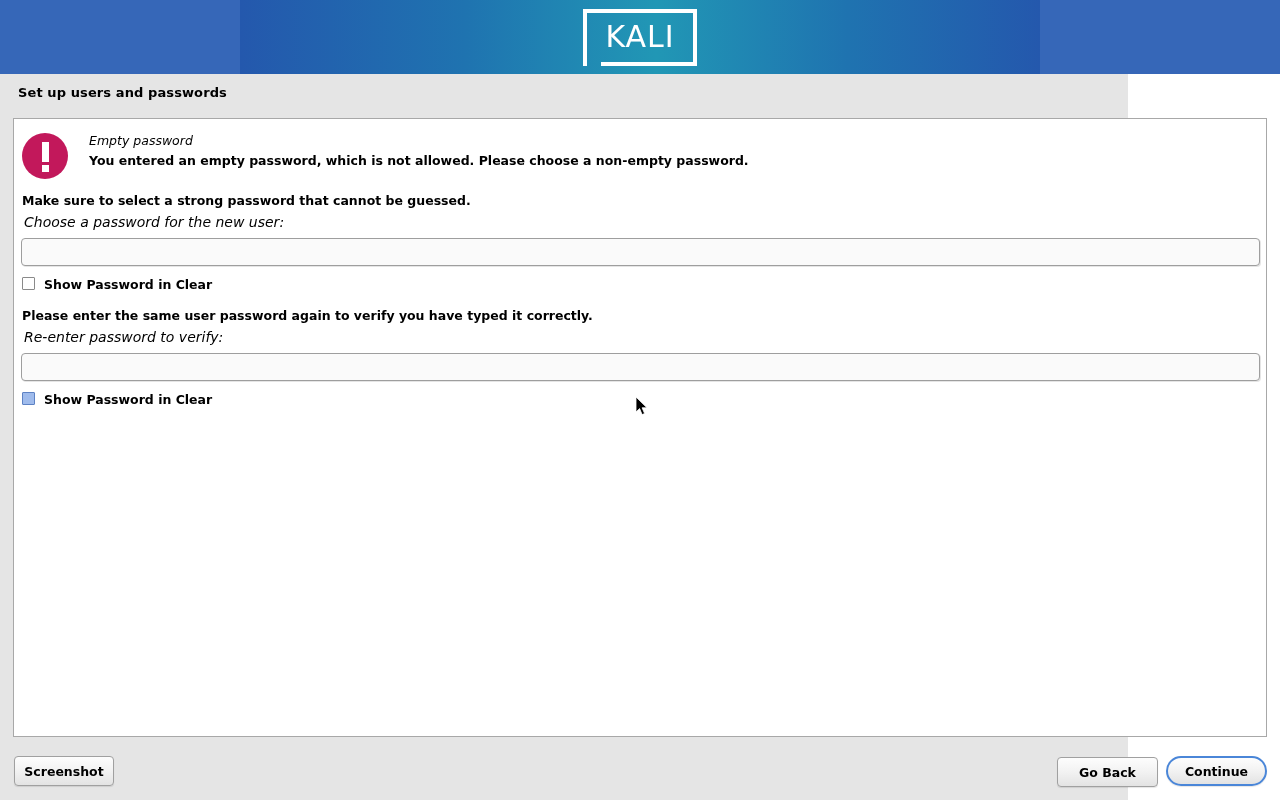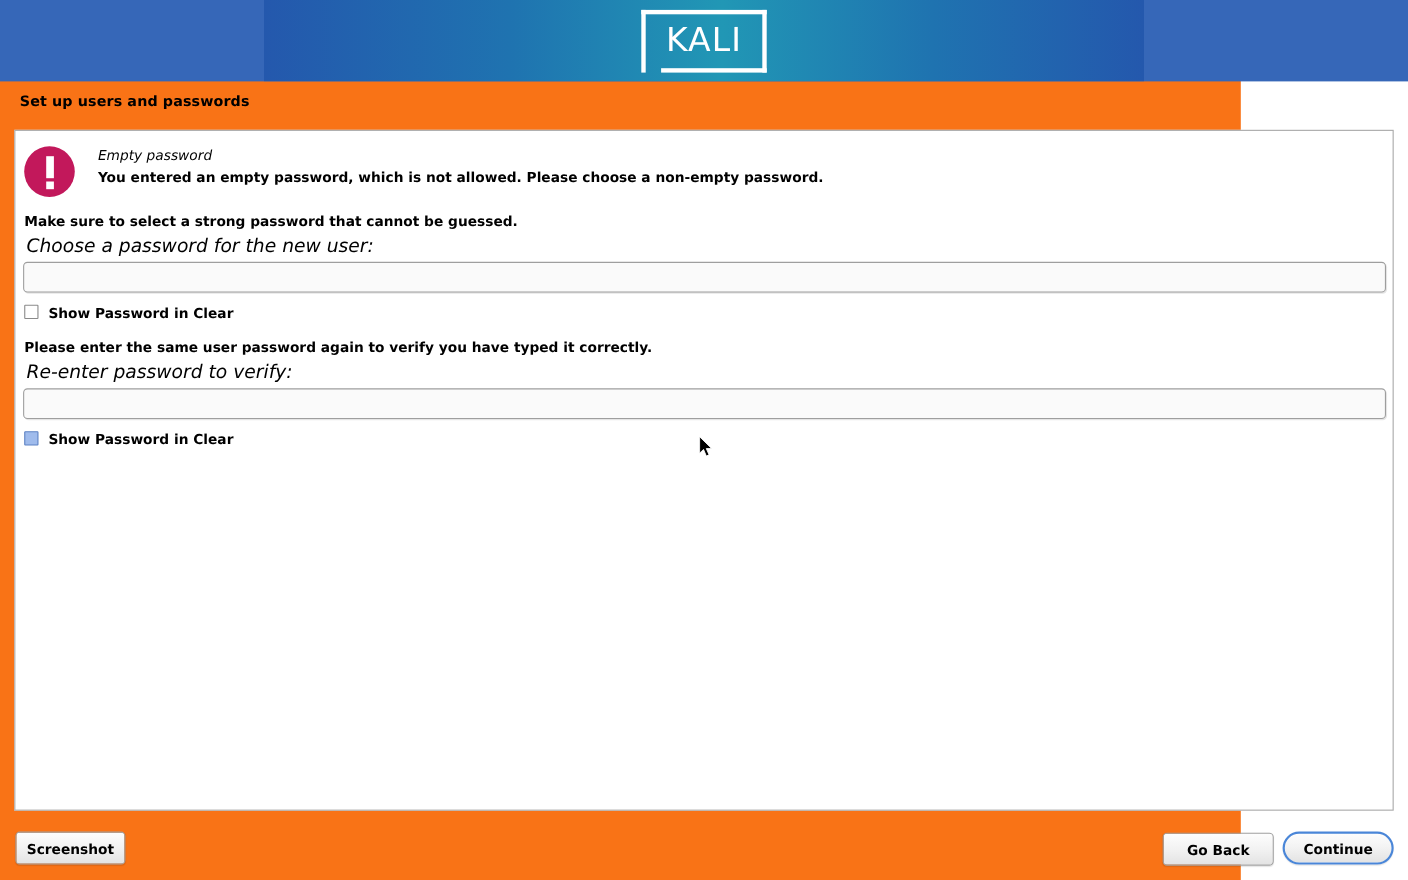--- a/index.html
+++ b/index.html
@@ -9,21 +9,21 @@
     width: 1280px; height: 800px;
     overflow: hidden;
     background: #ffffff;
     font-family: "DejaVu Sans", sans-serif;
   }
 
   #screen {
     position: relative;
     width: 1128px;
     height: 800px;
-    background: #f97316;
+    background: #e5e5e5;
   }
 
   
   .banner {
     position: absolute;
     left: 0; top: 0;
     width: 1280px; height: 74px;
     background: #3667b8;
     overflow: hidden;
   }
@@ -145,21 +145,21 @@
     width: 1254px;
   }
   .strong-label {
     position: absolute;
     font-size: 12.5px;
     font-weight: bold;
     color: #000000;
   }
   .field-label {
     position: absolute;
-    font-size: 17px;
+    font-size: 14px;
     font-style: italic;
     color: #000000;
   }
   .text-input {
     position: absolute;
     height: 28px;
     background: #fafafa;
     border: 1px solid #9e9e9e;
     border-radius: 4px;
     box-shadow: 1px 1px 0 rgba(0,0,0,0.10);

